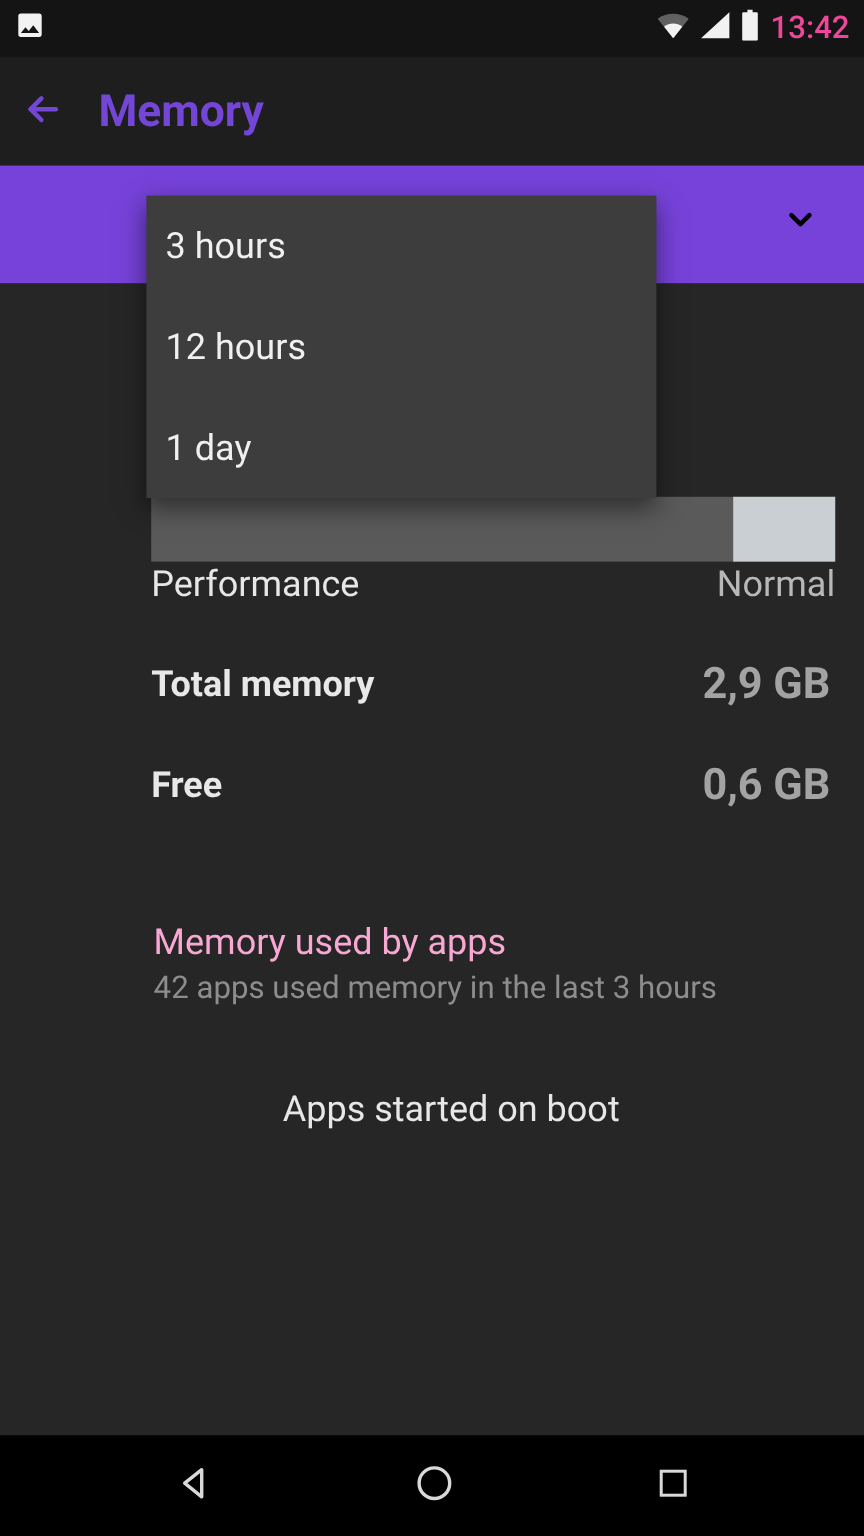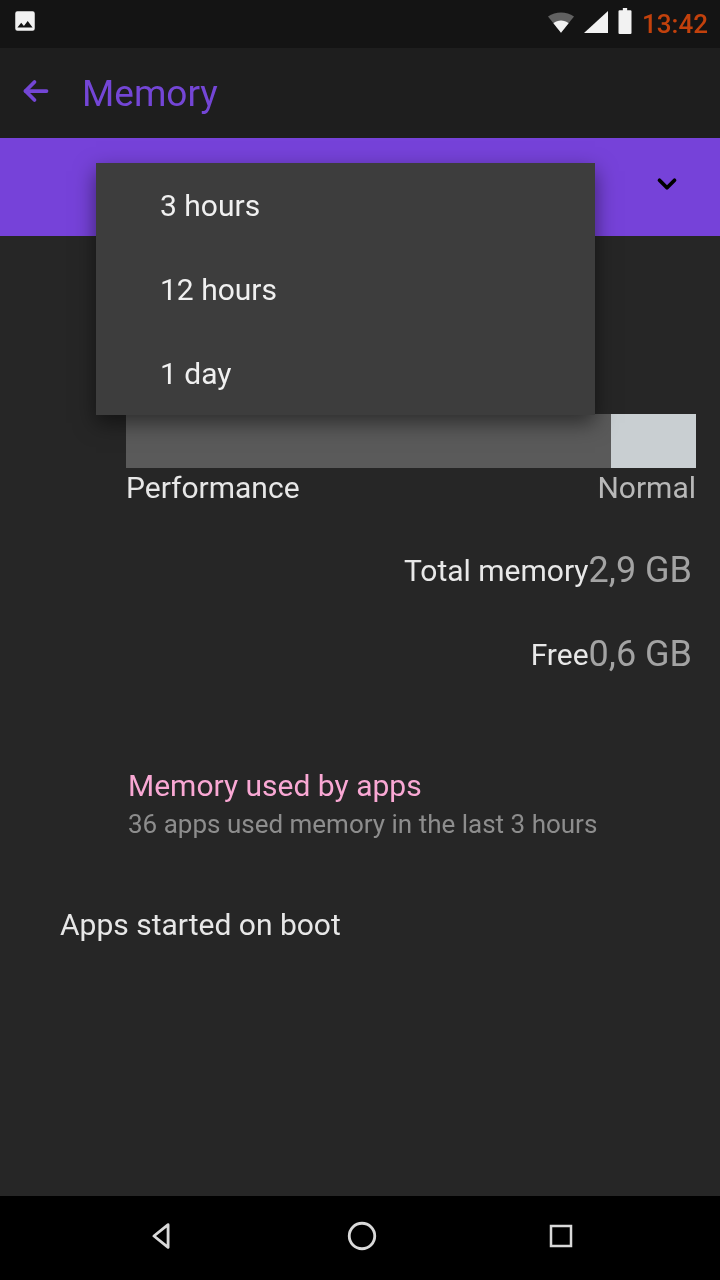--- a/index.html
+++ b/index.html
@@ -9,34 +9,34 @@
     
     .status-bar {
       height: 48px;
       background: #141414;
       display: flex;
       align-items: center;
       justify-content: space-between;
       padding: 0 12px;
       font-size: 26px;
       font-weight: 500;
-      color: #c2410c;
+      color: #ec4899;
     }
     .status-left, .status-right { display: flex; align-items: center; gap: 10px; }
 
     
     .app-bar {
       height: 90px;
       background: #1e1e1e;
       display: flex;
       align-items: center;
       padding: 0 18px;
       gap: 28px;
     }
-    .app-title { color: #7446d6; font-size: 37px; font-weight: 400; }
+    .app-title { color: #7446d6; font-size: 37px; font-weight: 700; }
     .back-arrow { color: #7446d6; }
 
     
     .range-bar {
       height: 98px;
       background: #7642d9;
       display: flex;
       align-items: center;
       justify-content: space-between;
       padding: 0 38px 0 128px;
@@ -44,35 +44,36 @@
       color: #000;
       font-weight: 500;
     }
 
     
     .content { padding: 0 0 0 0; }
 
     .row {
       display: flex;
       align-items: center;
-      justify-content: flex-end;
+      justify-content: space-between;
       padding: 0 28px 0 126px;
       height: 84px;
       font-size: 30px;
+      font-weight: bold;
     }
     .row .label { color: #e8e8e8; }
     .row .value { color: #a3a3a3; font-size: 36px; }
 
     .section-apps {
       padding: 24px 28px 12px 128px;
     }
     .section-apps .title { font-size: 30px; color: #f9a8d4; }
     .section-apps .sub { font-size: 26px; color: #8d8d8d; margin-top: 6px; }
 
-    .boot-row { padding: 28px 28px 0 60px; font-size: 30px; }
+    .boot-row { padding: 28px 28px 0 60px; font-size: 30px; text-align: center; }
 
     .perf-bar-wrap {
       position: absolute;
       top: 414px;
       left: 126px;
       width: 570px;
       height: 54px;
       background: #5a5a5a;
     }
     .perf-bar-fill {
@@ -87,26 +88,25 @@
       width: 570px;
       display: flex;
       justify-content: space-between;
       font-size: 30px;
     }
 
     
     .dropdown {
       position: absolute;
       top: 163px;
-      left: 96px;
-      width: 499px;
+      left: 122px;
+      width: 425px;
       background: #3d3d3d;
       box-shadow: 0 8px 20px rgba(0,0,0,0.5);
       z-index: 50;
-      padding-left: 48px;
     }
     .dropdown-item {
       height: 84px;
       display: flex;
       align-items: center;
       padding: 0 16px;
       font-size: 30px;
       color: #f0f0f0;
     }
 
@@ -199,21 +199,21 @@
 
   <div class="row">
     <span class="label">Free</span>
     <span class="value">0,6 GB</span>
   </div>
 
   <div style="height:48px"></div>
 
   <div class="section-apps">
     <div class="title">Memory used by apps</div>
-    <div class="sub">36 apps used memory in the last 3 hours</div>
+    <div class="sub">42 apps used memory in the last 3 hours</div>
   </div>
 
   <div style="height:28px"></div>
 
   <div class="boot-row">
     <span>Apps started on boot</span>
   </div>
 
 </div>
 

